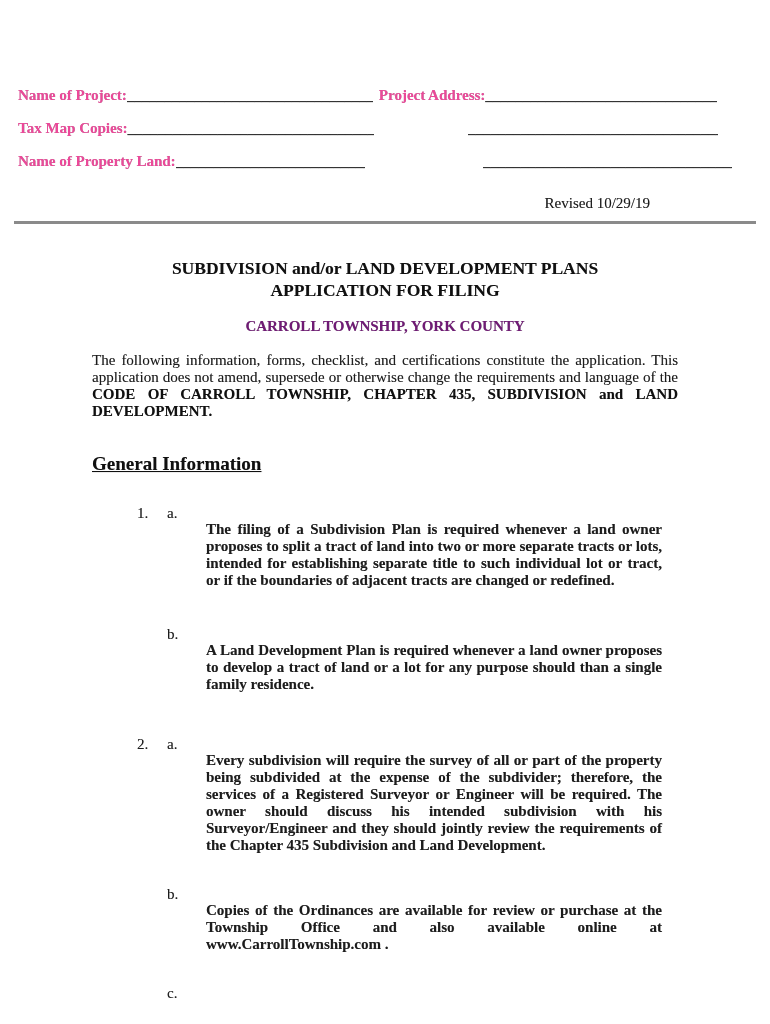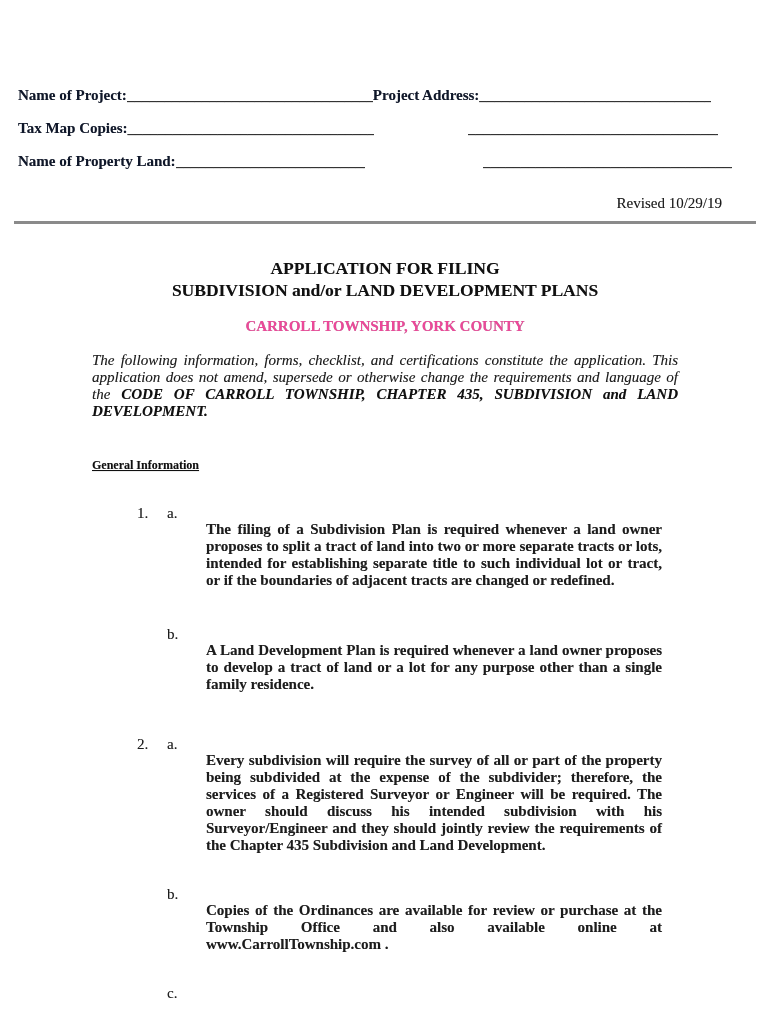--- a/index.html
+++ b/index.html
@@ -13,54 +13,54 @@
   .page {
     width: 770px; height: 1024px;
     background: #ffffff;
     position: relative;
     text-shadow: 0.2px 0.2px 0.35px rgba(0,0,0,0.35);
   }
 
   
   .form-head { padding: 86px 18px 0 18px; font-size: 15px; }
   .form-row { position: relative; height: 18px; line-height: 18px; margin-bottom: 15px; white-space: nowrap; }
-  .form-label { font-weight: bold; color: #0f172a; text-align: right; }
+  .form-label { font-weight: bold; color: #ec4899; text-align: right; }
   .blank {
     display: inline-block; overflow: hidden; white-space: nowrap;
     height: 18px; line-height: 18px; vertical-align: bottom;
     font-weight: bold; color: #2a2a2a;
   }
   .w246 { width: 246px; } .w232 { width: 232px; }
   .w247 { width: 247px; } .w189 { width: 189px; }
   .blank-abs { position: absolute; top: 0; }
   .r2b2 { left: 450px; width: 250px; }
   .r3b2 { left: 465px; width: 249px; }
-  .lbl2 { margin-left: 0; }
+  .lbl2 { margin-left: 6px; }
 
-  .revised { text-align: right; padding-right: 48px; margin-top: 24px; font-size: 15px; line-height: 18px; }
+  .revised { text-align: right; padding-right: 120px; margin-top: 24px; font-size: 15px; line-height: 18px; }
 
   .rule { border: none; border-top: 3px solid #8a8a8a; margin: 9px 14px 0 14px; }
 
   
   .title-block { margin-top: 33px; text-align: center; }
   .title-line { font-size: 17.5px; font-weight: bold; line-height: 22px; color: #101010; }
-  .township { margin-top: 17px; text-align: center; font-size: 15px; font-weight: bold; line-height: 17px; color: #ec4899; }
+  .township { margin-top: 17px; text-align: center; font-size: 15px; font-weight: bold; line-height: 17px; color: #701a75; }
 
   
   .intro {
     margin: 17px 92px 0 92px;
     font-size: 15px; line-height: 17px;
-    text-align: justify; text-justify: inter-word; font-style: italic;
+    text-align: justify; text-justify: inter-word;
   }
   .intro b { color: #101010; }
 
   
   .gen-info {
     margin: 35px 92px 0 92px;
-    font-size: 12px; font-weight: bold; line-height: 17px;
+    font-size: 19px; font-weight: bold; line-height: 17px;
     text-decoration: underline; color: #101010;
     display: inline-block;
   }
   .gen-info-wrap { margin: 35px 92px 0 92px; }
   .gen-info-wrap .gen-info { margin: 0; }
 
   
   .list { margin: 0 92px; font-size: 15px; line-height: 17px; }
   .li-row { display: flex; align-items: flex-start; }
   .li-num    { flex: none; width: 30px; margin-left: 45px; }
@@ -97,43 +97,43 @@
       <span class="form-label">Name of Property Land:</span><span class="blank w189">______________________________________________________</span>
       <span class="blank blank-abs r3b2">______________________________________________________</span>
     </div>
   </div>
 
   <div class="revised">Revised 10/29/19</div>
 
   <hr class="rule">
 
   <div class="title-block">
+    <div class="title-line">SUBDIVISION and/or LAND DEVELOPMENT PLANS</div>
     <div class="title-line">APPLICATION FOR FILING</div>
-    <div class="title-line">SUBDIVISION and/or LAND DEVELOPMENT PLANS</div>
   </div>
   <div class="township">CARROLL TOWNSHIP, YORK COUNTY</div>
 
   <p class="intro"><span>The following information, forms, checklist, and certifications constitute the application. This application does not amend, supersede or otherwise change the requirements and language of the </span><b>CODE OF CARROLL TOWNSHIP, CHAPTER 435, SUBDIVISION and LAND DEVELOPMENT.</b></p>
 
   <div class="gen-info-wrap">
     <span class="gen-info">General Information</span>
   </div>
 
   <div class="list">
 
     <div class="li-row mt-first">
       <span class="li-num">1.</span>
       <span class="li-letter">a.</span>
       <p class="li-text">The filing of a Subdivision Plan is required whenever a land owner proposes to split a tract of land into two or more separate tracts or lots, intended for establishing separate title to such individual lot or tract, or if the boundaries of adjacent tracts are changed or redefined.</p>
     </div>
 
     <div class="li-row mt-sub">
       <span class="li-num"></span>
       <span class="li-letter">b.</span>
-      <p class="li-text">A Land Development Plan is required whenever a land owner proposes to develop a tract of land or a lot for any purpose other than a single family residence.</p>
+      <p class="li-text">A Land Development Plan is required whenever a land owner proposes to develop a tract of land or a lot for any purpose should than a single family residence.</p>
     </div>
 
     <div class="li-row mt-group">
       <span class="li-num">2.</span>
       <span class="li-letter">a.</span>
       <p class="li-text">Every subdivision will require the survey of all or part of the property being subdivided at the expense of the subdivider; therefore, the services of a Registered Surveyor or Engineer will be required.  The owner should discuss his intended subdivision with his Surveyor/Engineer and they should jointly review the requirements of the Chapter 435 Subdivision and Land Development.</p>
     </div>
 
     <div class="li-row mt-sub2">
       <span class="li-num"></span>

